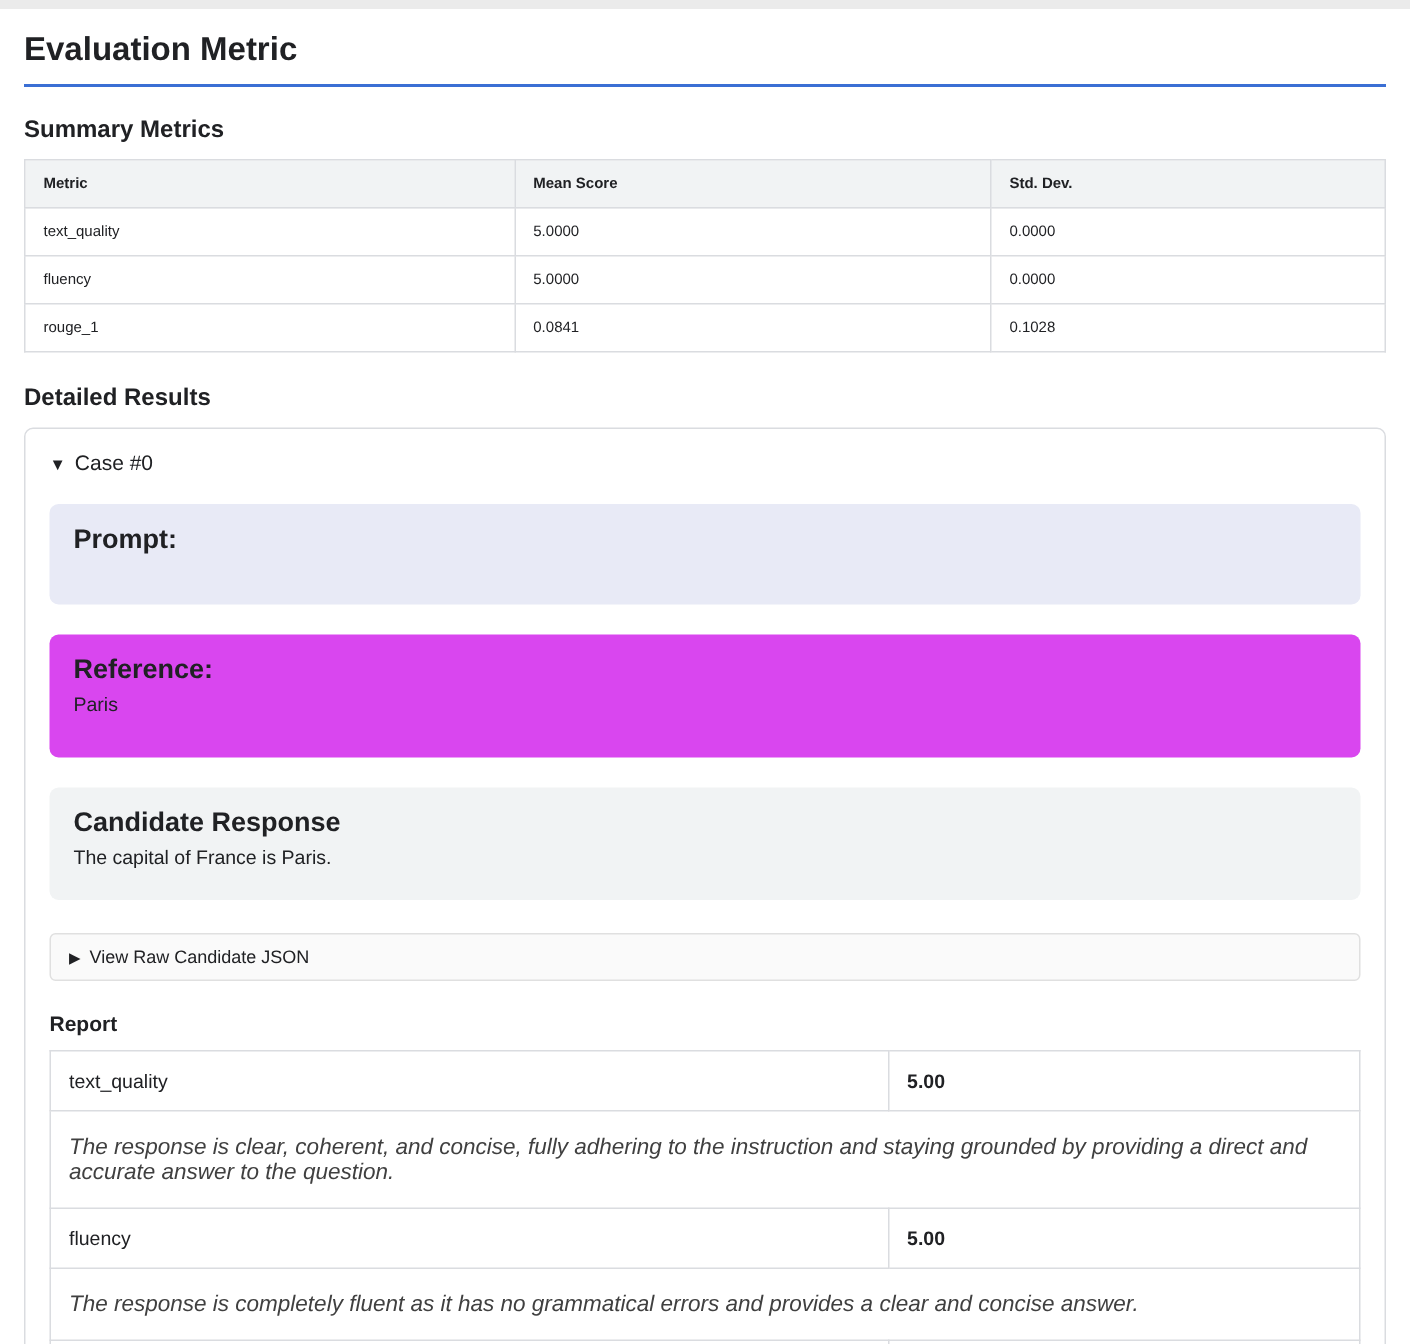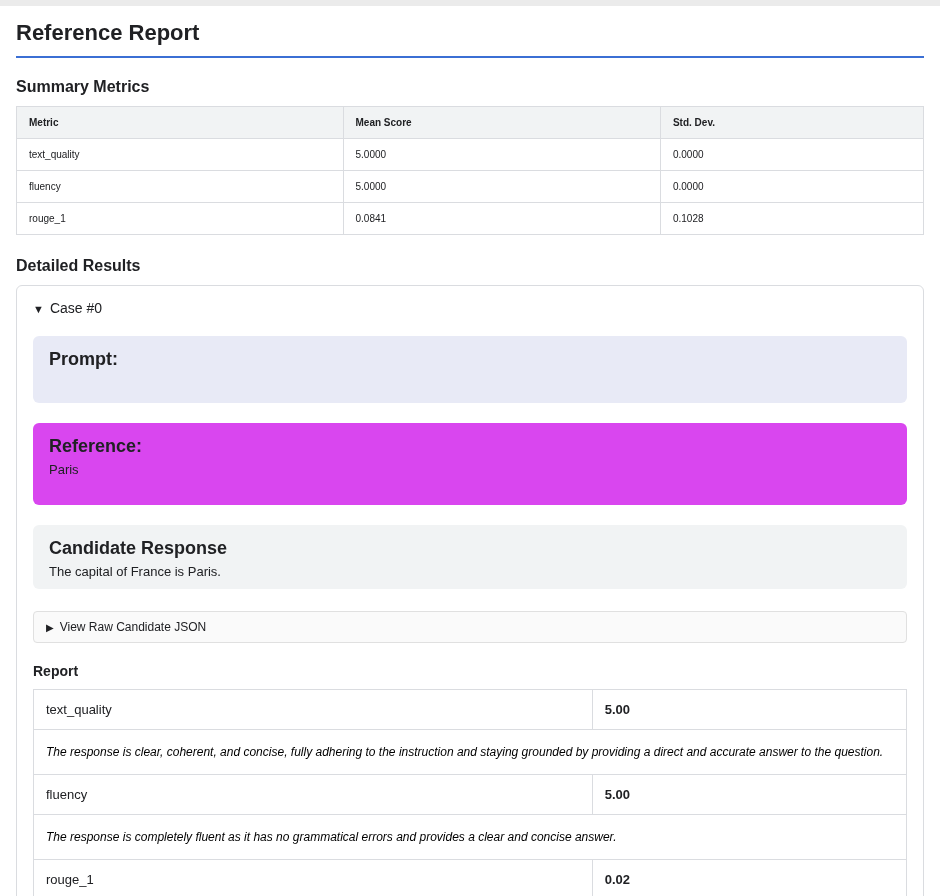--- a/index.html
+++ b/index.html
@@ -61,21 +61,21 @@
 
   .io-box {
     border-radius: 6px;
     padding: 13px 16px 28px 16px;
     margin-top: 20px;
     font-size: 13px;
   }
   .io-box .io-label { font-weight: bold; margin-bottom: 5px; font-size: 18px; }
   .io-box.prompt    { background: #e8eaf6; }
   .io-box.reference { background: #d946ef; }
-  .io-box.candidate { background: #f1f3f4; padding-bottom: 10px; }
+  .io-box.candidate { background: #f1f3f4; padding-bottom: 21px; }
 
   .raw-toggle {
     border: 1px solid #e0e0e0;
     background: #fafafa;
     border-radius: 4px;
     padding: 8px 12px;
     font-size: 12px;
     margin-top: 22px;
     cursor: pointer;
     color: #202124;
@@ -94,33 +94,33 @@
   }
   .metrics-table td {
     border: 1px solid #dadce0;
     padding: 12px;
     text-align: left;
   }
   .metrics-table td.metric-name  { width: 64%; }
   .metrics-table td.metric-score { width: 36%; font-weight: bold; }
   .metrics-table tr.metric-explanation td {
     font-style: italic;
-    font-size: 12px;
-    color: #000000;
+    font-size: 15px;
+    color: #404040;
     padding: 15px 12px;
   }
 </style>
 </head>
 <body>
 
 <div class="top-strip"></div>
 
 <div class="content">
 
-  <h1 class="page-title">Reference Report</h1>
+  <h1 class="page-title">Evaluation Metric</h1>
 
   <h2 class="section-heading">Summary Metrics</h2>
 
   <table class="summary-table">
     <thead>
       <tr>
         <th class="col-metric">Metric</th>
         <th class="col-mean">Mean Score</th>
         <th class="col-std">Std. Dev.</th>
       </tr>

